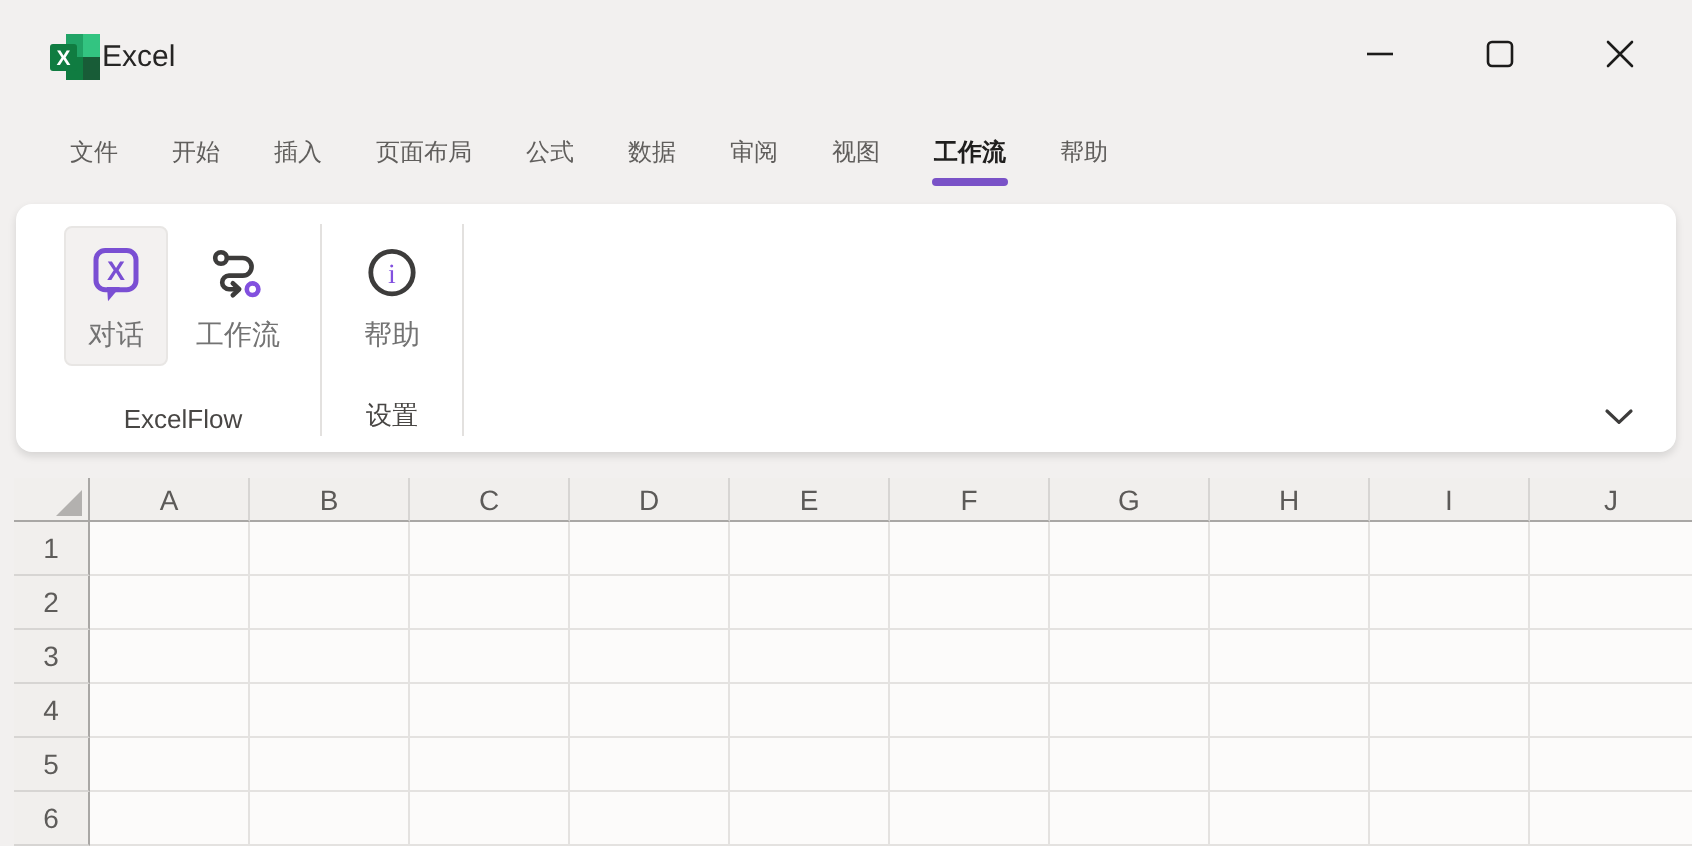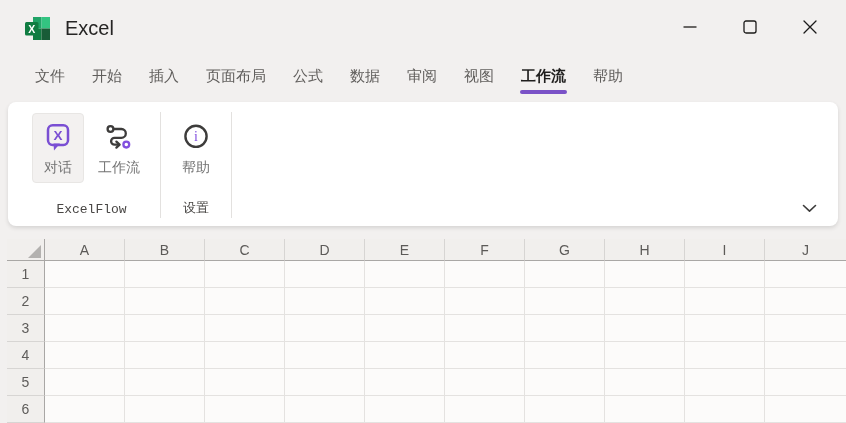--- a/index.html
+++ b/index.html
@@ -4,44 +4,44 @@
 <style>
   html,body{margin:0;padding:0;}
   .window{
     position:relative; width:846px; height:423px; overflow:hidden;
     background:#f2f0ef; font-family:"Liberation Sans",sans-serif;
     -webkit-font-smoothing:antialiased;
   }
   
   .titlebar{position:absolute;top:0;left:0;right:0;height:57px;display:flex;align-items:center;}
   .app-logo{margin-left:24px;display:flex;align-items:center;}
-  .app-title{margin-left:14px;font-size:20px;color:#262524;}
+  .app-title{font-size:15px;color:#262524;}
   .win-controls{position:absolute;right:0;top:0;height:57px;display:flex;align-items:center;padding-right:22px;gap:32px;}
   .win-btn{width:28px;height:28px;display:flex;align-items:center;justify-content:center;background:transparent;border:none;padding:0;cursor:default;}
   
   .tabbar{position:absolute;top:57px;left:0;right:0;height:39px;display:flex;align-items:center;padding-left:35px;gap:27px;}
-  .tab{position:relative;font-size:15px;color:#605e5c;padding:9px 0;white-space:nowrap;cursor:default;}
+  .tab{position:relative;font-size:12px;color:#605e5c;padding:9px 0;white-space:nowrap;cursor:default;}
   .tab.active{color:#1f1e1d;font-weight:bold;}
   .tab.active::after{content:"";position:absolute;left:-1px;right:-1px;bottom:1px;height:4px;border-radius:2px;background:#7a52c7;}
   
   .ribbon{
     position:absolute;left:8px;top:102px;width:830px;height:124px;background:#ffffff;
     border-radius:8px;box-shadow:0 2px 4px rgba(0,0,0,0.12);box-sizing:border-box;
   }
   .groups{display:flex;height:100%;padding-left:24px;}
   .group{display:flex;flex-direction:column;padding:0 9px 0 0;}
   .g-buttons{display:flex;align-items:flex-start;gap:3px;padding-top:11px;}
   .big-button{
     display:flex;flex-direction:column;align-items:center;gap:7px;
     padding:7px 10px 8px;border-radius:4px;border:1px solid transparent;cursor:default;
   }
   .big-button.highlighted{background:#f3f1f0;border-color:#e8e6e4;}
   .big-button .btn-label{font-size:14px;color:#737373;white-space:nowrap;line-height:1;}
   .big-button .btn-icon{height:32px;display:flex;align-items:center;justify-content:center;}
-  .group-label{margin-top:auto;text-align:center;font-size:13px;color:#484644;padding-bottom:9px;font-family:Liberation Mono, monospace;}
+  .group-label{margin-top:auto;text-align:center;font-size:13px;color:#484644;padding-bottom:9px;}
   .separator{width:1px;background:#e3e1df;margin:10px 9px 8px 0;align-self:stretch;}
   .collapse{
     position:absolute;right:16px;bottom:8px;width:26px;height:20px;border:none;background:transparent;
     display:flex;align-items:center;justify-content:center;padding:0;cursor:default;
   }
   
   .sheet{position:absolute;left:7px;right:0;top:239px;bottom:0;overflow:hidden;}
   .hrow{display:flex;height:22px;}
   .corner{
     width:38px;box-sizing:border-box;background:#f1efed;position:relative;

